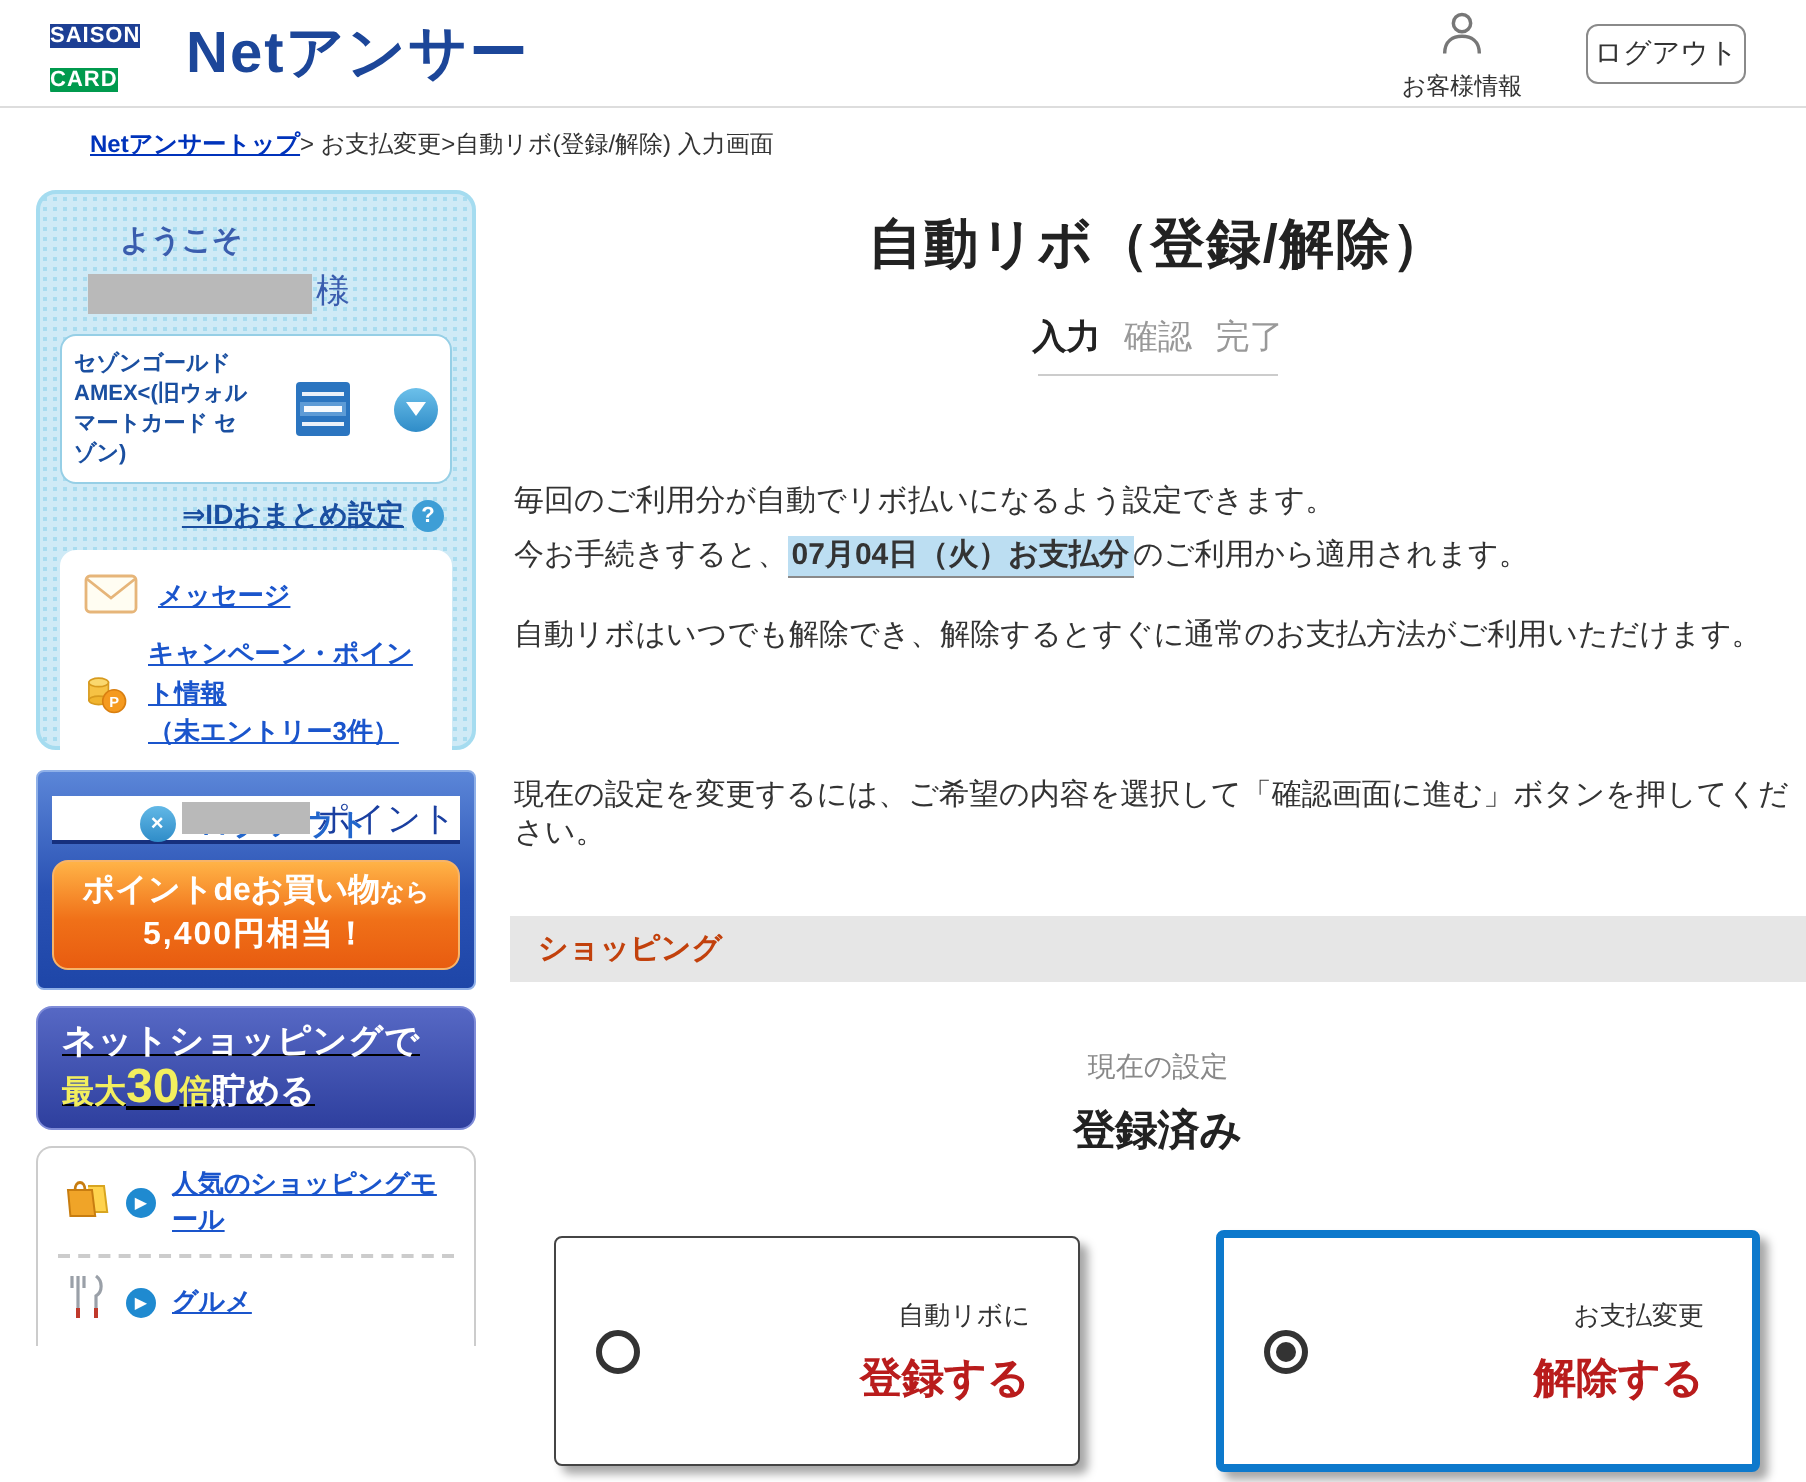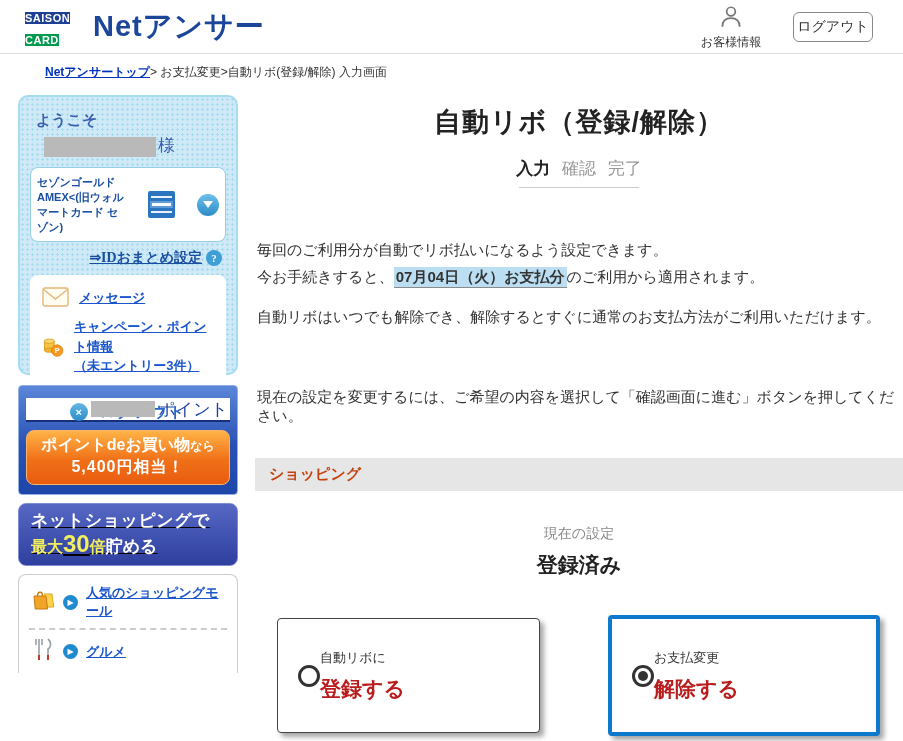--- a/index.html
+++ b/index.html
@@ -26,34 +26,34 @@
   
   .breadcrumb { position:absolute; top:64px; left:45px; font-size:12px; color:#333; }
   .breadcrumb a { color:#0033bb; font-weight:bold; text-decoration:underline; }
 
   
   .sidebar { position:absolute; left:18px; top:95px; width:220px; }
   .panel1 { width:220px; height:280px; border:2px solid #a5dcf0; border-radius:10px;
     background-color:#cfeaf6;
     background-image:radial-gradient(#a9dcef 1.1px, transparent 1.1px);
     background-size:5px 5px; padding:10px 10px 8px; }
-  .welcome { color:#3a5dae; font-weight:bold; font-size:15px; margin:4px 0 4px 6px; }
+  .welcome { color:#3a5dae; font-weight:bold; font-size:15px; margin:4px 0 4px 30px; }
   .name-row { margin:2px 0 10px 14px; display:flex; align-items:flex-end; gap:2px; }
   .blur-box { display:inline-block; width:112px; height:20px; background:#b9b9b9; }
   .name-suffix { color:#3a5dae; font-size:17px; }
   .card-select { display:flex; align-items:center; gap:22px; background:#fff;
     border:1px solid #96cfe6; border-radius:8px; padding:7px 6px; cursor:pointer; }
   .card-name { flex:1; font-size:11px; font-weight:bold; color:#1a4fa0; line-height:1.35; }
   .amex-logo { flex:0 0 auto; }
   .chev-circle { flex:0 0 auto; width:22px; height:22px; border-radius:50%;
     background:linear-gradient(180deg,#6cc0ea,#2f8cc8); display:flex;
     align-items:center; justify-content:center; cursor:pointer; }
   .tri-down { width:0; height:0; border-left:5px solid transparent;
     border-right:5px solid transparent; border-top:7px solid #fff; }
-  .id-row { text-align:right; margin:7px 4px 0 0; display:flex; justify-content:flex-end; align-items:center; gap:4px;font-family:Liberation Serif, serif; }
+  .id-row { text-align:right; margin:7px 4px 0 0; display:flex; justify-content:flex-end; align-items:center; gap:4px; }
   .id-row a { font-size:14px; font-weight:bold; color:#1a4fa0; text-decoration:underline; }
   .q-circle { display:inline-flex; width:16px; height:16px; border-radius:50%;
     background:#3e9ed6; color:#fff; font-size:11px; font-weight:bold;
     align-items:center; justify-content:center; cursor:pointer; }
   .inner-box { margin-top:8px; background:#fff; border-radius:8px; padding:10px 12px 9px; }
   .side-row { display:flex; align-items:center; gap:10px; margin:2px 0 10px; }
   .side-row a { font-size:13px; font-weight:bold; color:#1a55cc; text-decoration:underline; line-height:1.5; }
   .side-row a span { display:block; }
   .dashed { border:0; border-top:2px dashed #ccc; margin:8px 0 9px; }
   .logout-pill { display:flex; align-items:center; justify-content:center; gap:12px;
@@ -131,21 +131,21 @@
     font-size:21px; font-weight:bold; color:#222; }
   .option-card { position:absolute; top:523px; height:115px; background:#fff;
     border:1px solid #444; border-radius:4px; box-shadow:4px 4px 5px rgba(0,0,0,.35);
     display:flex; align-items:center; padding-left:20px; cursor:pointer; }
   .card-register { left:22px; width:263px; }
   .card-cancel { left:353px; width:272px; border:4px solid #0d79cc; top:520px; height:121px; }
   .radio { flex:0 0 auto; width:22px; height:22px; border:3px solid #333;
     border-radius:50%; background:#fff; display:flex; align-items:center; justify-content:center; }
   .radio .dot { width:10px; height:10px; border-radius:50%; background:#333; display:none; }
   .radio.checked .dot { display:block; }
-  .opt-texts { flex:1; text-align:left; padding-right:24px; }
+  .opt-texts { flex:1; text-align:right; padding-right:24px; }
   .opt-l1 { font-size:13px; color:#333; }
   .opt-l2 { font-size:21px; font-weight:bold; color:#b91c1c; margin-top:8px; }
 </style>
 </head>
 <body>
 
 <div class="page">
 
   <header class="header">
     <div class="logo-group">

